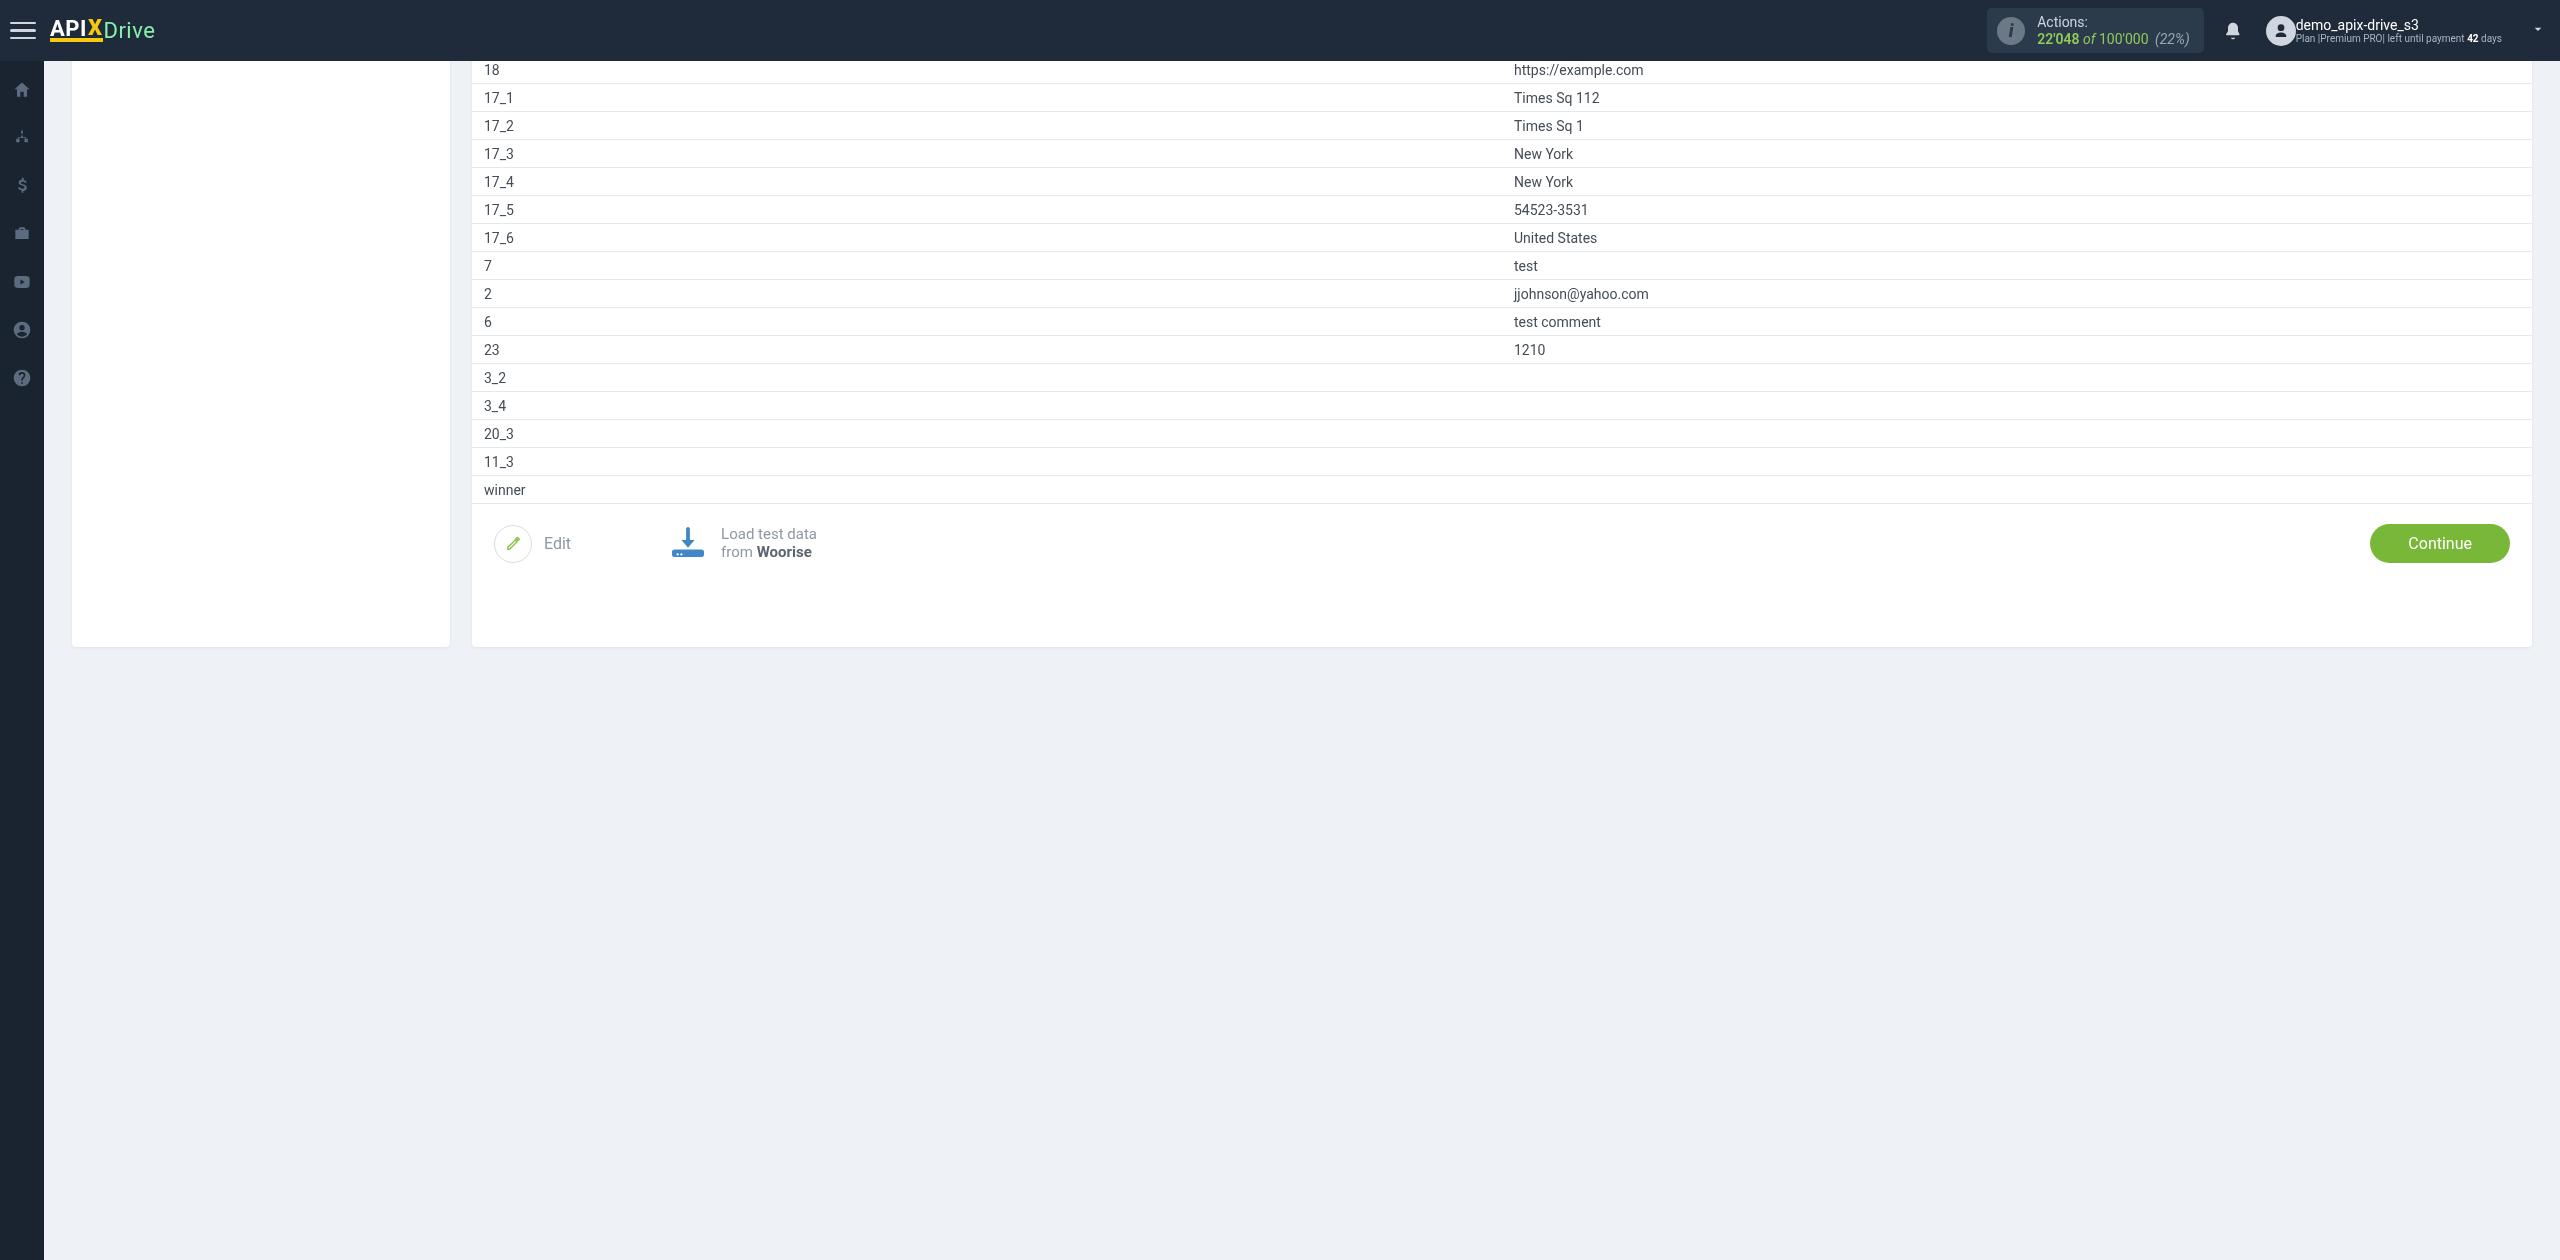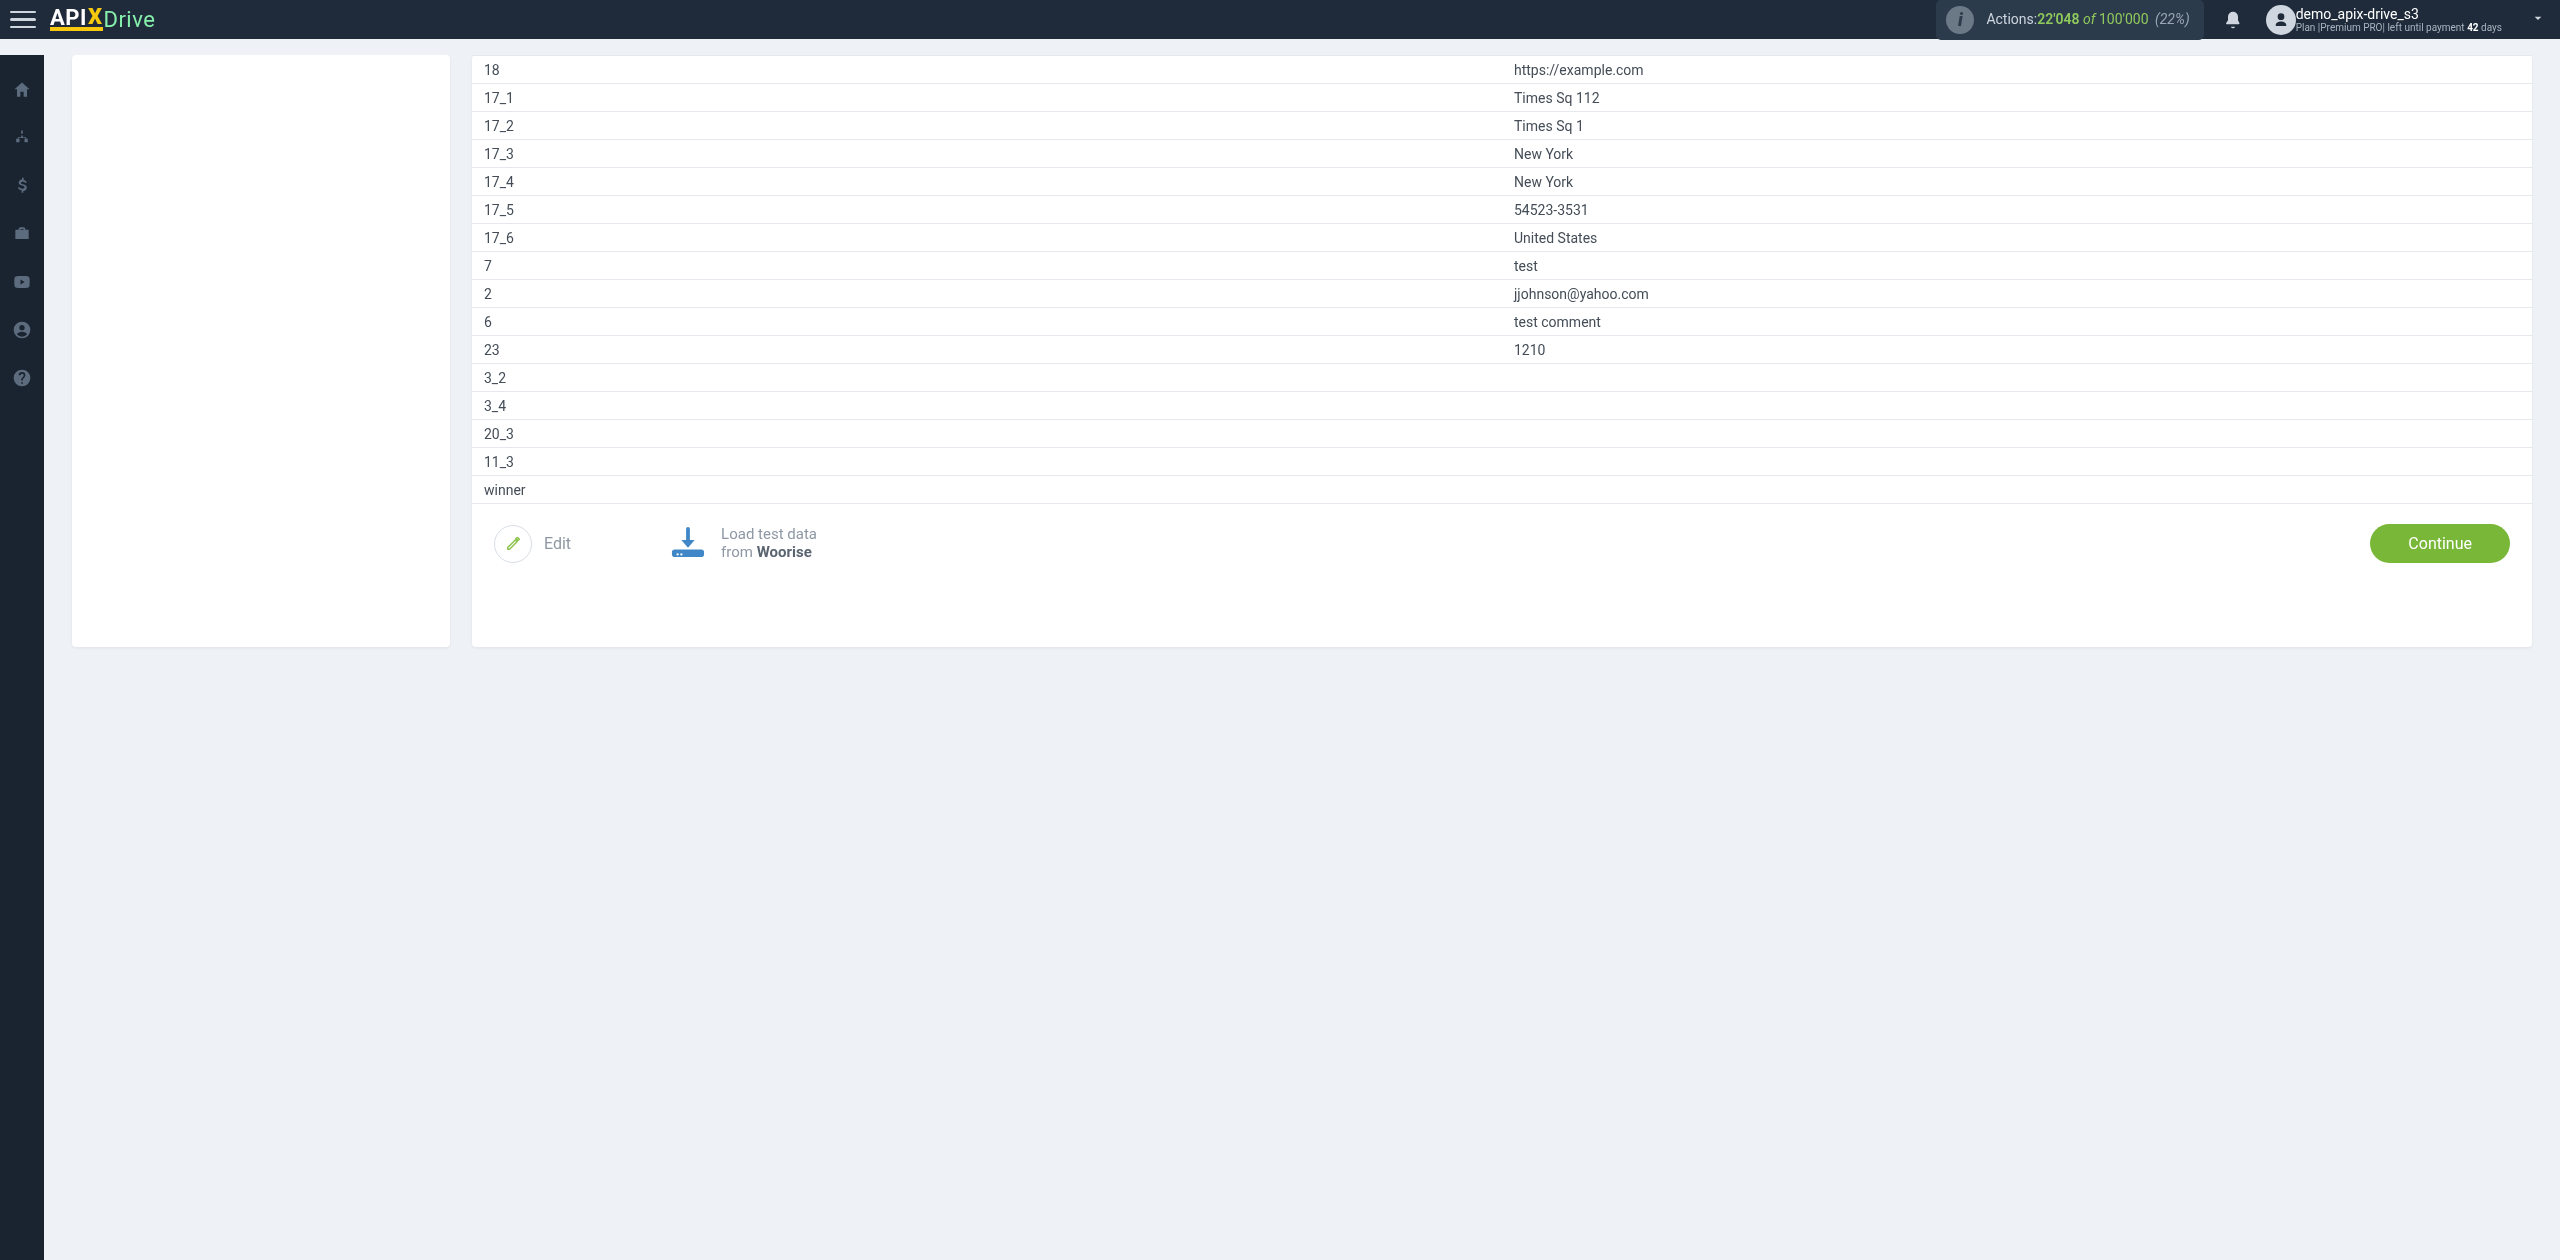--- a/index.html
+++ b/index.html
@@ -23,21 +23,21 @@
   body{
     background:var(--bg-page);
     color:var(--text-body);
     font-size:15px;
     overflow:hidden;
   }
 
   
   .topbar{
     position:fixed;top:0;left:0;right:0;
-    height:39px;
+    height:61px;
     background:var(--bg-dark);
     display:flex;align-items:center;
     padding:0 14px 0 10px;
     color:#fff;
     z-index:50;
   }
   .hamburger{
     width:26px;height:26px;display:flex;flex-direction:column;justify-content:center;gap:5px;
     cursor:pointer;margin-right:14px;
   }
@@ -56,21 +56,21 @@
     background:var(--chip-bg);
     border-radius:5px;
     padding:6px 14px 6px 10px;
     display:flex;align-items:center;gap:12px;
     margin-right:18px;
   }
   .actions-chip .info-icon{
     width:28px;height:28px;border-radius:50%;background:#6b7886;display:flex;align-items:center;justify-content:center;
     color:#2c3b4c;font-weight:900;font-size:18px;font-style:italic;
   }
-  .actions-chip .lines{display:flex;line-height:1.15;font-size:14px;}
+  .actions-chip .lines{display:flex;flex-direction:column;line-height:1.15;font-size:14px;}
   .actions-chip .label{color:#cdd5df;}
   .actions-chip .nums .used{color:var(--green-text);font-weight:600;}
   .actions-chip .nums .of{color:var(--green-text);font-style:italic;margin-top:8px;}
   .actions-chip .nums .total{color:var(--green-text);}
   .actions-chip .nums .pct{color:#9aa6b3;font-style:italic;margin-left:3px;}
 
   .bell{
     width:22px;height:22px;margin-right:22px;cursor:pointer;
     display:flex;align-items:center;justify-content:center;
   }

